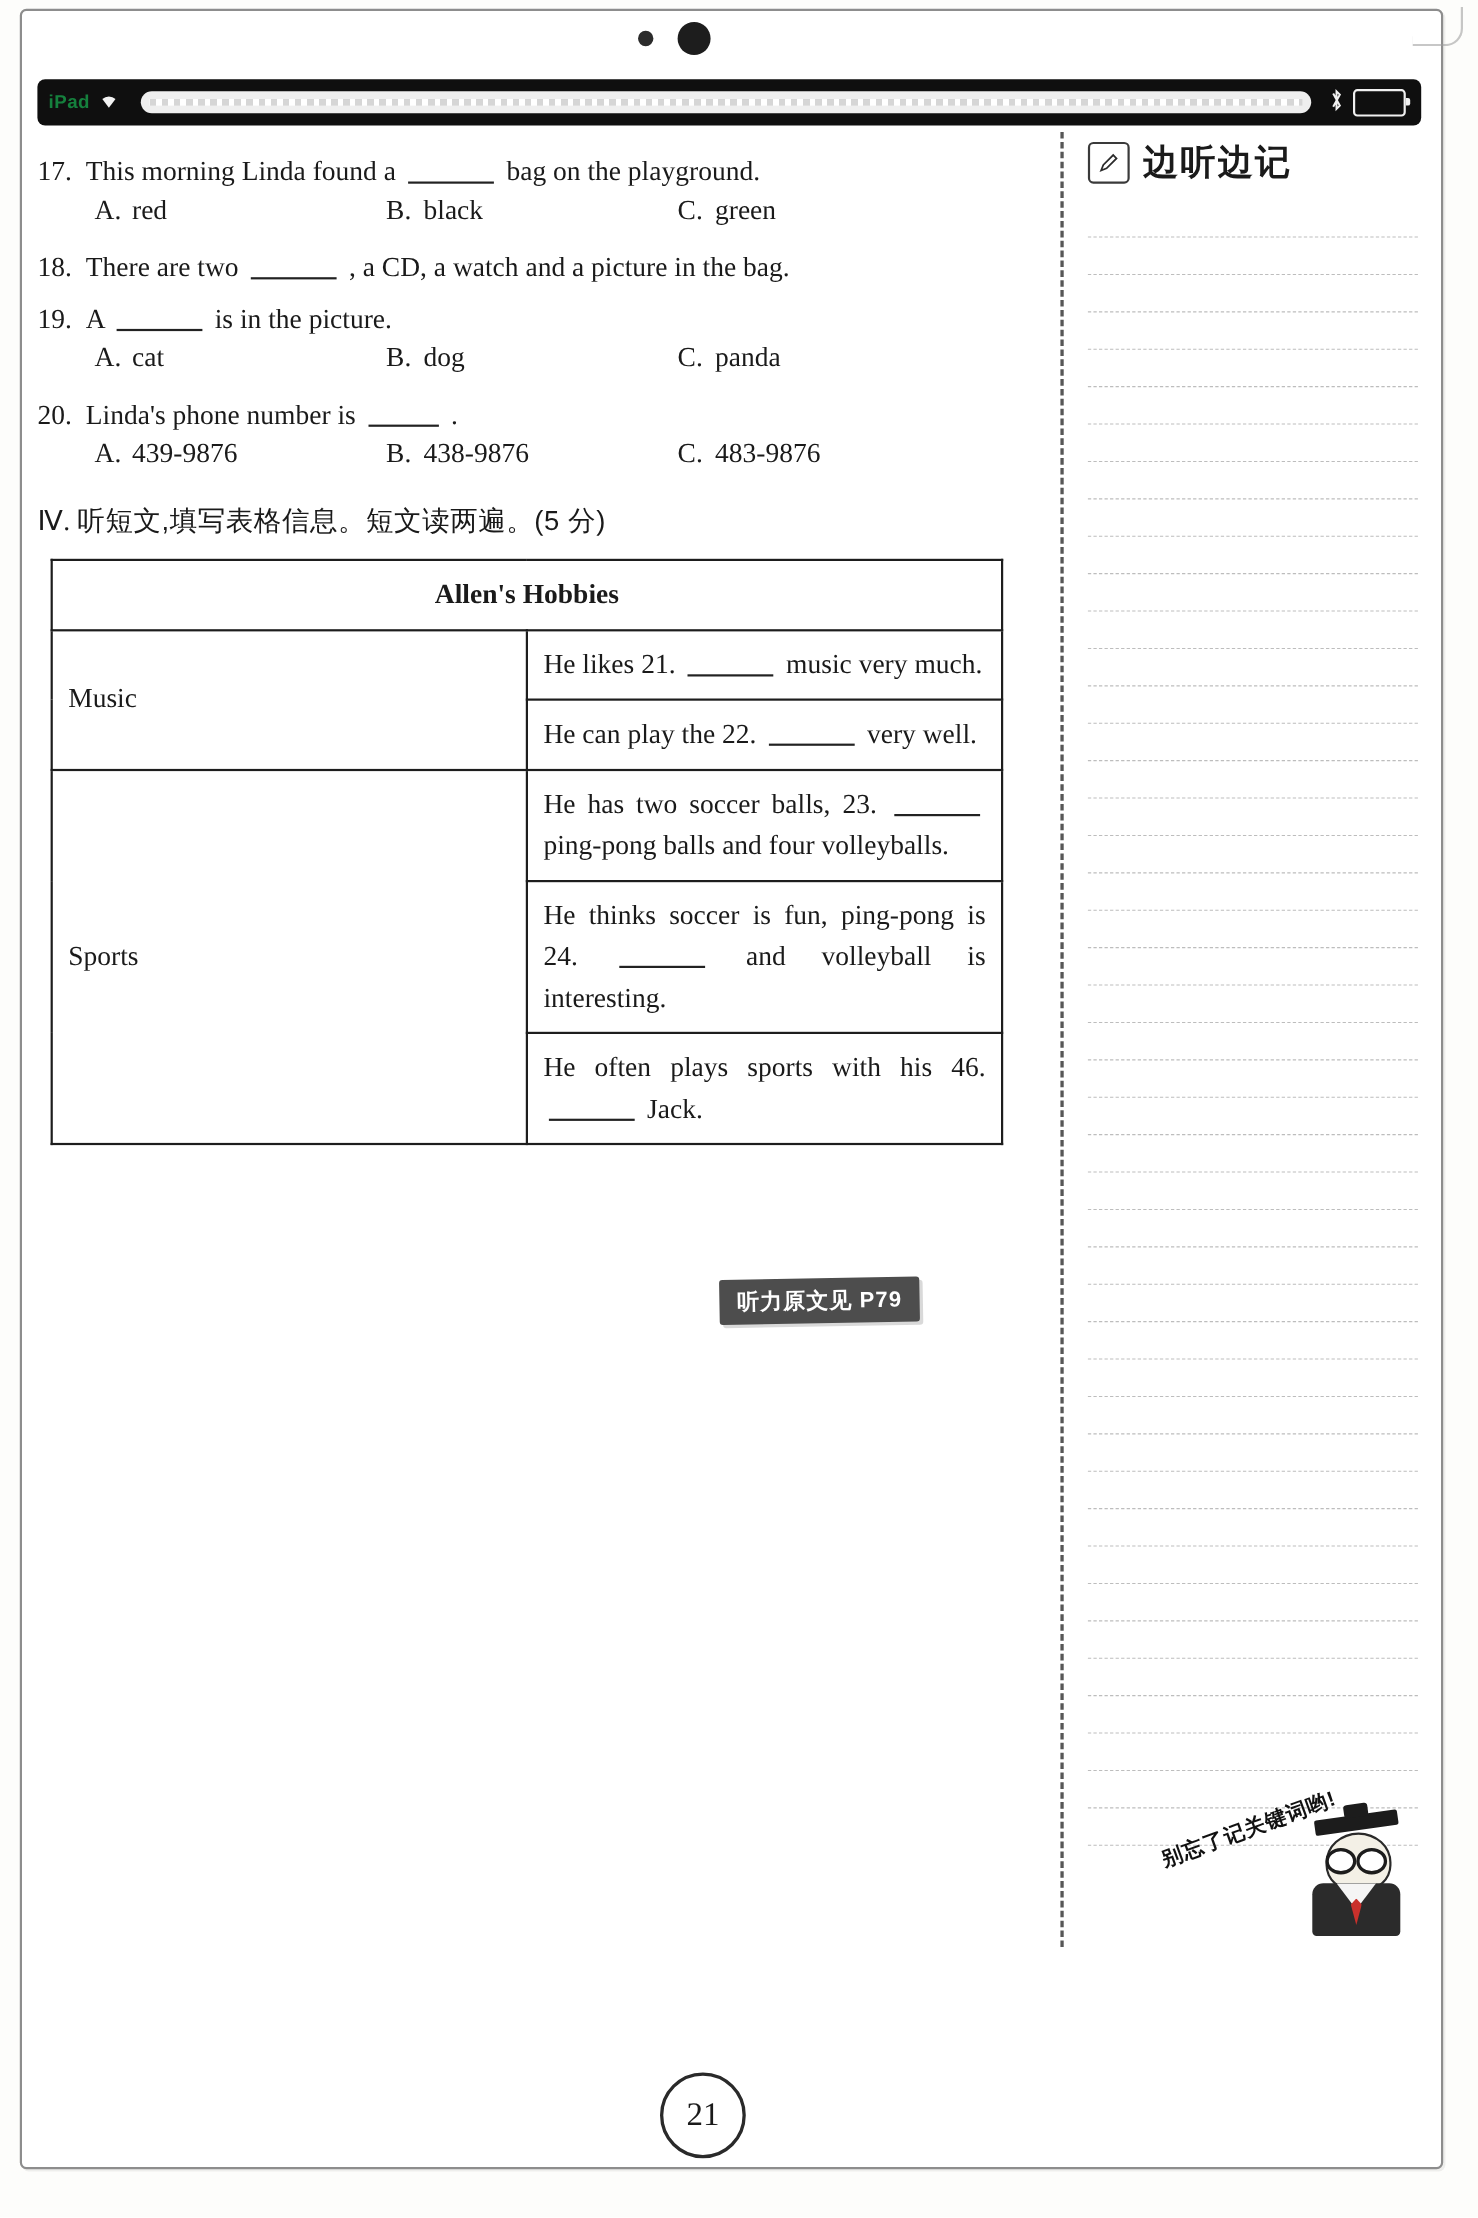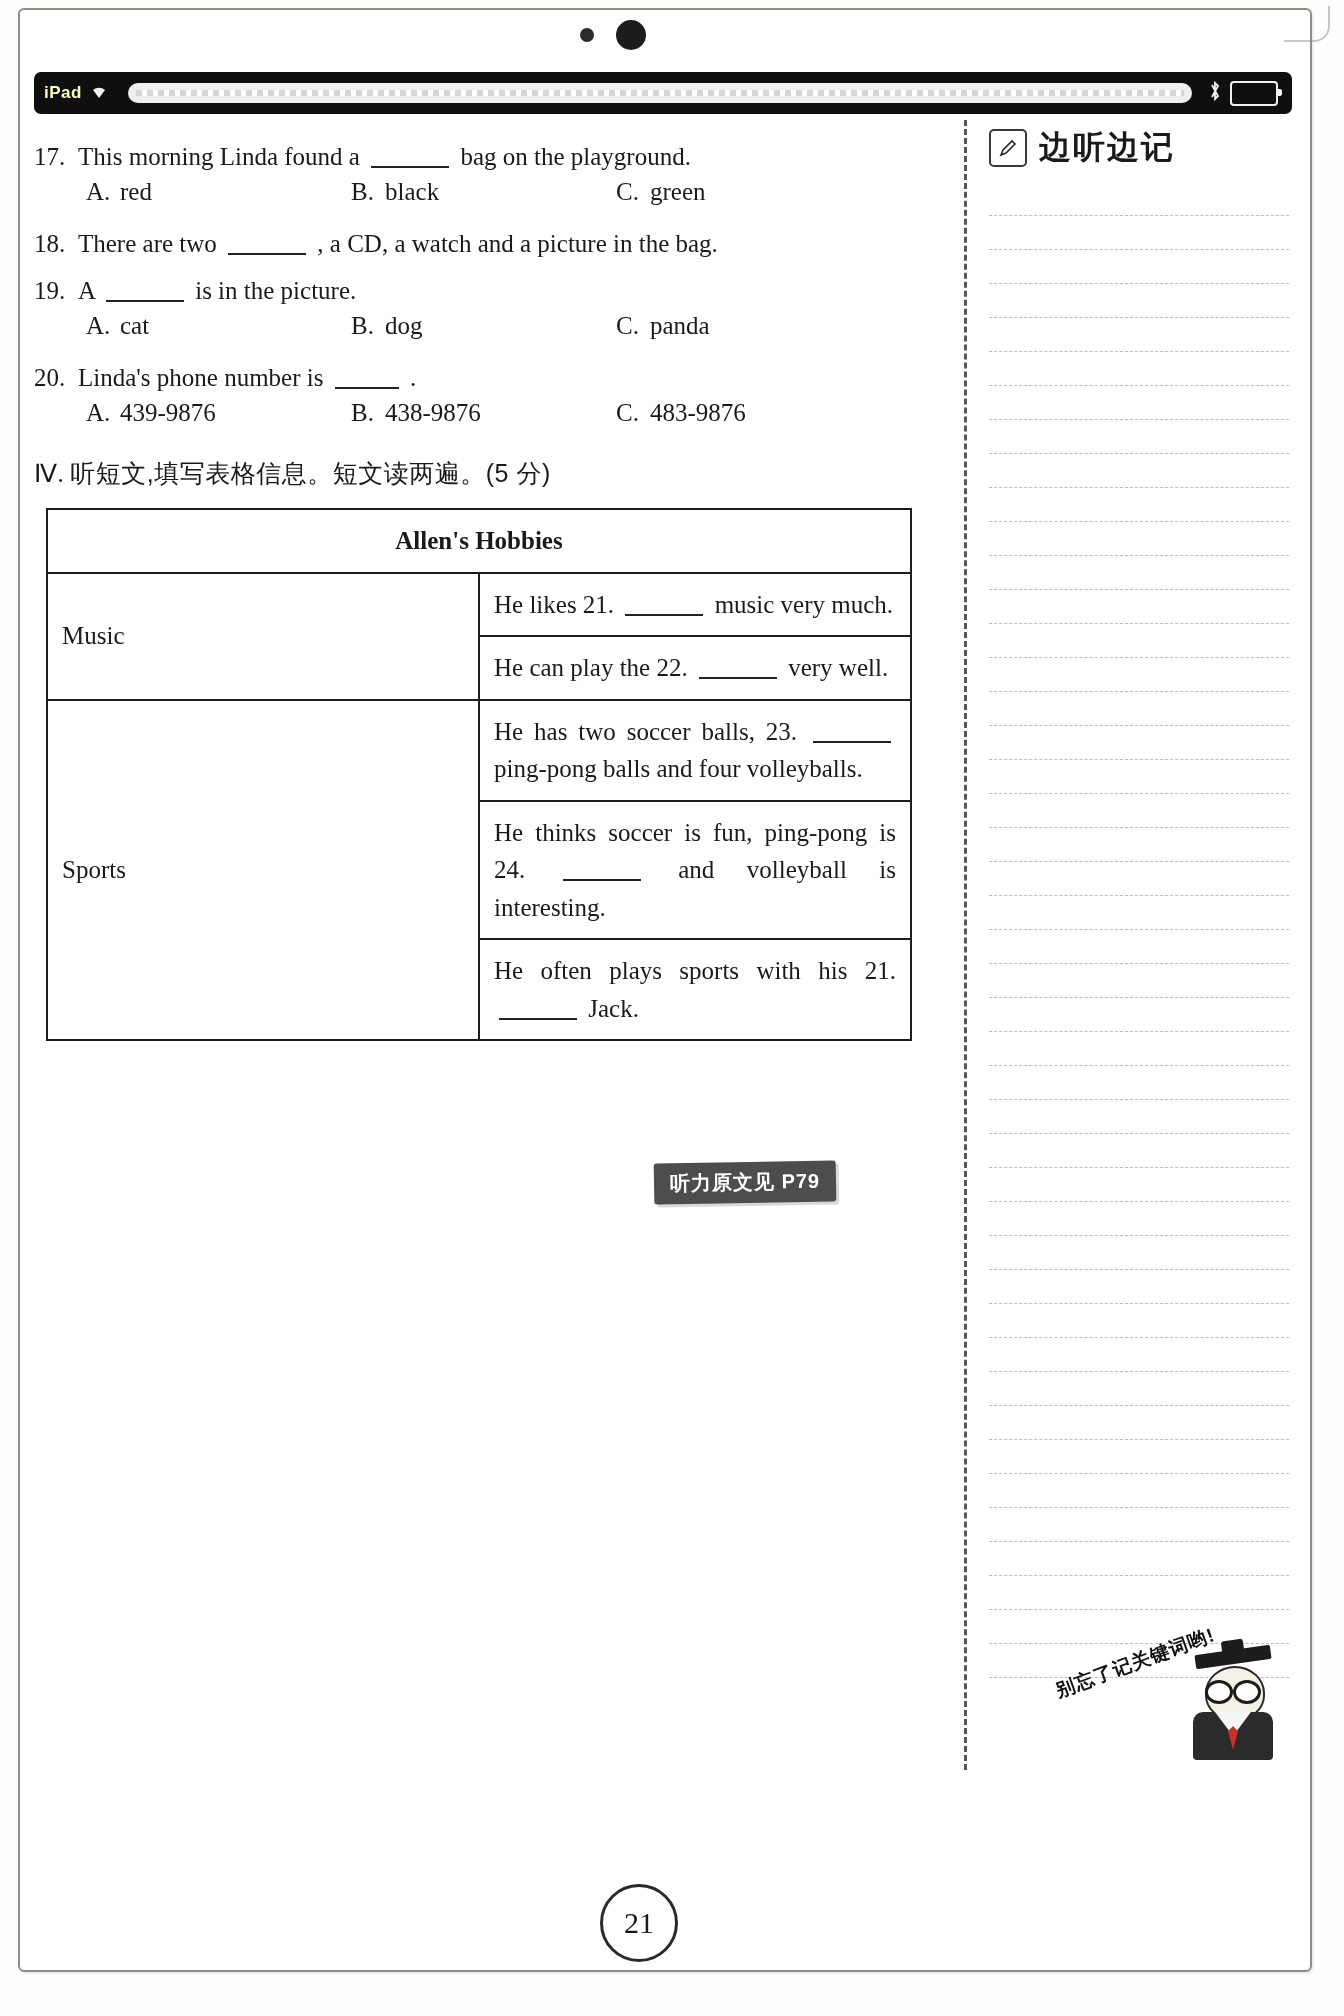--- a/index.html
+++ b/index.html
@@ -65,21 +65,21 @@
     left: 34px; top: 72px;
     width: 1258px; height: 42px;
     background: #0f0f0f;
     border-radius: 7px;
     display: flex;
     align-items: center;
     padding: 0 10px;
     box-sizing: border-box;
   }
   .ipad-label {
-    color: #fef9c3;
+    color: #15803d;
     font-family: "Liberation Sans", sans-serif;
     font-weight: bold;
     font-size: 17px;
     letter-spacing: .5px;
     margin-right: 6px;
   }
   .wifi-icon { margin-right: 10px; }
   .ipad-track {
     flex: 1;
     height: 20px;
@@ -441,21 +441,21 @@
         </tr>
         <tr>
           <td class="row-text">
             <span>He thinks soccer is fun, ping-pong is 24.</span>
             <span class="blank"></span>
             <span>and volleyball is interesting.</span>
           </td>
         </tr>
         <tr>
           <td class="row-text">
-            <span>He often plays sports with his 21.</span>
+            <span>He often plays sports with his 46.</span>
             <span class="blank"></span>
             <span>Jack.</span>
           </td>
         </tr>
       </tbody>
         </table>
 
       <div class="ref-tag">听力原文见 P79</div>
     </div>
 

